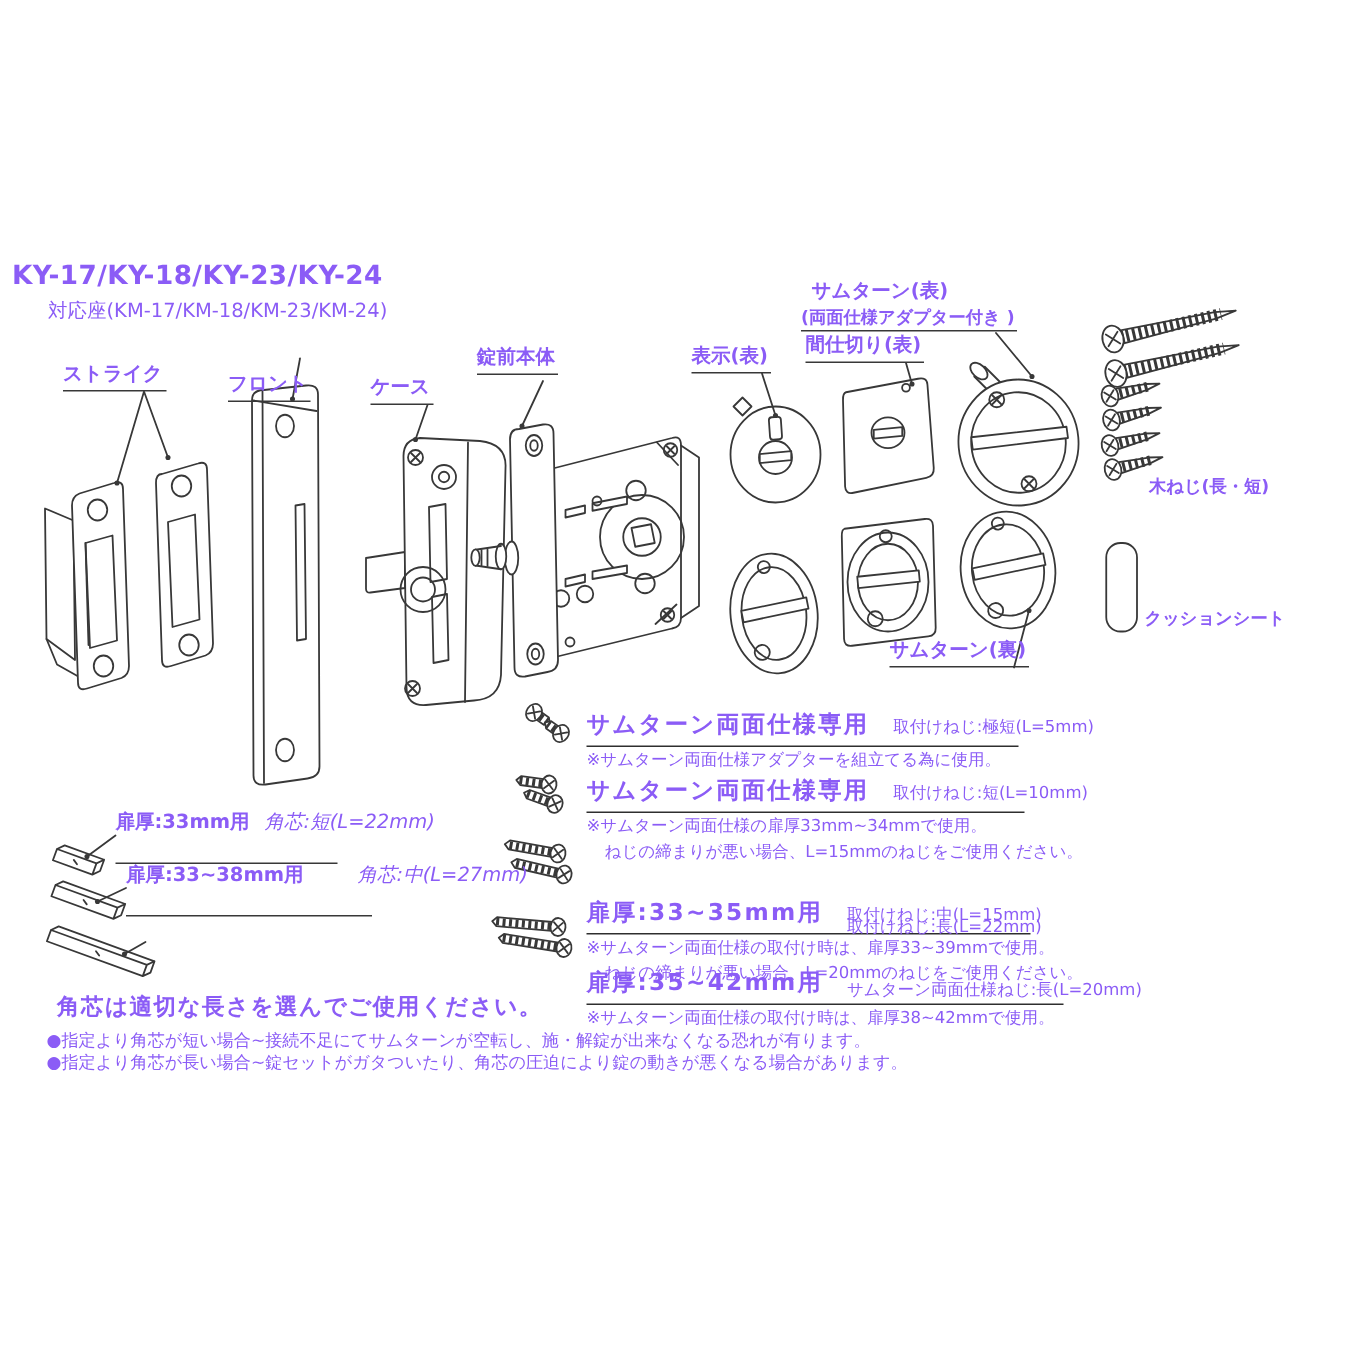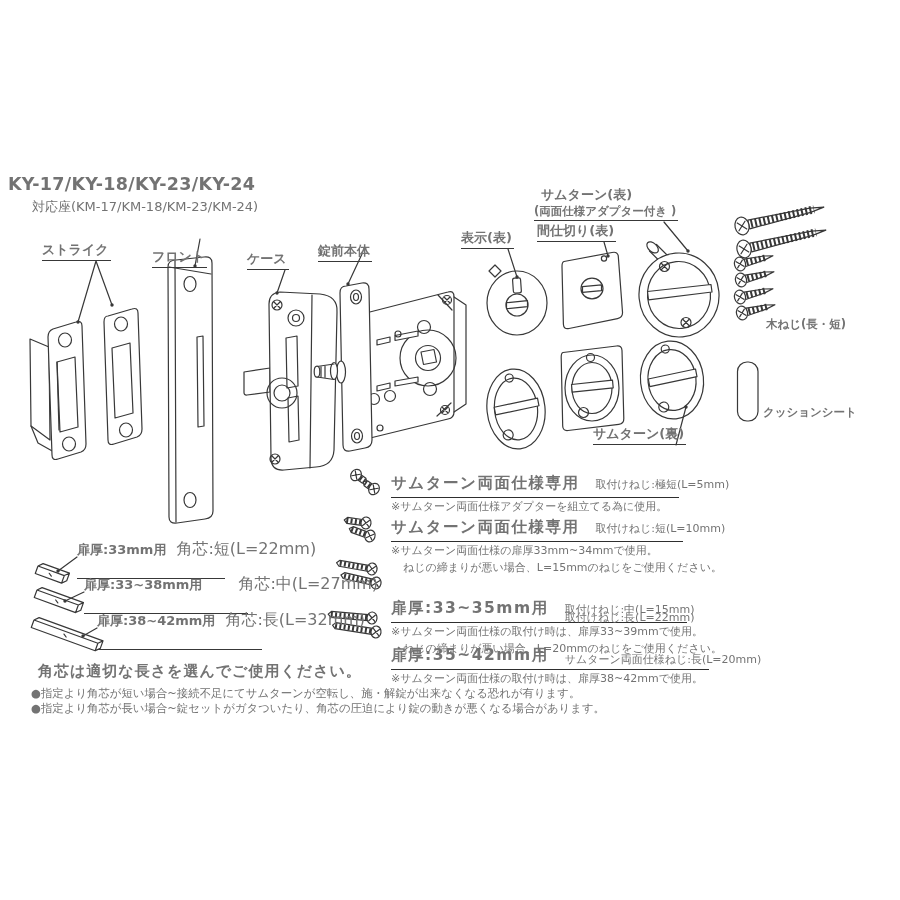--- a/index.html
+++ b/index.html
@@ -1,17 +1,17 @@
 <!DOCTYPE html>
 <html><head>
 <meta charset="utf-8">
 <style>
   html,body{margin:0;padding:0;background:#fff;}
   #page{position:relative;width:900px;height:900px;background:#fff;overflow:hidden;
-        font-family:"DejaVu Sans","Liberation Sans",sans-serif;color:#737373;}
+        font-family:"DejaVu Sans","Liberation Sans",sans-serif;color:#8b5cf6;}
   #art{position:absolute;left:0;top:0;width:900px;height:900px;}
   svg .ln{stroke:#383838;fill:none;stroke-width:1.2;stroke-linecap:round;stroke-linejoin:round;}
   svg .fw{stroke:#383838;fill:#ffffff;stroke-width:1.2;stroke-linejoin:round;}
   svg .thread{stroke:#383838;fill:none;stroke-dasharray:2 2.3;}
   svg .dot{fill:#383838;stroke:none;}
   .abs{position:absolute;}
   .title{font-size:17.5px;font-weight:bold;letter-spacing:.3px;}
   .subtitle{font-size:13px;margin-left:24px;}
   .lbl{position:absolute;font-size:13px;font-weight:bold;line-height:1.15;
        border-bottom:1.3px solid #383838;padding:0 2px 2px 0;white-space:nowrap;}
@@ -22,21 +22,21 @@
   .sec-head{display:flex;align-items:baseline;gap:16px;border-bottom:1.4px solid #2e2e2e;padding-bottom:3px;}
   .sec4 .sec-head{align-items:flex-end;}
   .sec-title{font-size:15.5px;font-weight:bold;letter-spacing:1.5px;white-space:nowrap;}
   .sec-spec{font-size:11px;white-space:nowrap;}
   .sec-specs2{display:flex;flex-direction:column;font-size:11px;line-height:13.5px;white-space:nowrap;gap:28px;}
   .sec-note{font-size:11px;line-height:14.5px;margin-top:2px;white-space:nowrap;}
   .indent{margin-left:12px;}
   .core{position:absolute;display:flex;align-items:baseline;gap:10px;
         border-bottom:1.2px solid #383838;padding-bottom:18px;white-space:nowrap;}
   .core-use{font-size:13px;font-weight:bold;}
-  .core-spec{font-size:16px;}
+  .core-spec{font-size:13px;font-style:italic;}
   .foot-head{font-size:15px;font-weight:600;letter-spacing:1px;}
   .foot-bullet{font-size:11.4px;line-height:15px;white-space:nowrap;}
 </style>
 </head>
 <body>
 
 <div id="page">
 
   <svg id="art" viewBox="0 0 900 900">
     <defs>
@@ -272,21 +272,21 @@
         <circle class="dot" cx="83" cy="636" r="1.7"></circle>
     </g>
   </svg>
 
   <div class="abs title" style="left:8px;top:174px;">KY-17/KY-18/KY-23/KY-24</div>
   <div class="abs subtitle" style="left:8px;top:198px;">対応座(KM-17/KM-18/KM-23/KM-24)</div>
 
   <div class="lbl" style="left:42px;top:243px;">ストライク</div>
   <div class="lbl" style="left:152px;top:218px;margin-top:32px;">フロント</div>
   <div class="lbl" style="left:247px;top:252px;">ケース</div>
-  <div class="lbl" style="left:318px;top:244px;">錠前本体</div>
+  <div class="lbl" style="left:318px;top:232px;">錠前本体</div>
   <div class="lbl" style="left:461px;top:231px;">表示(表)</div>
   <div class="lbl nolb" style="left:541px;top:188px;">サムターン(表)</div>
   <div class="lbl small" style="left:534px;top:205px;">(両面仕様アダプター付き )</div>
   <div class="lbl" style="left:537px;top:224px;">間仕切り(表)</div>
   <div class="lbl nolb small" style="left:766px;top:318px;">木ねじ(長・短)</div>
   <div class="lbl" style="left:593px;top:427px;">サムターン(裏)</div>
   <div class="lbl nolb small" style="left:763px;top:406px;">クッションシート</div>
 
 
   <div class="sec" style="top:473px;">
@@ -327,22 +327,18 @@
   </div>
 
   <div class="core" style="left:77px;top:539px;width:148px;">
     <span class="core-use">扉厚:33mm用</span>
     <span class="core-spec">角芯:短(L=22mm)</span>
   </div>
   <div class="core" style="left:84px;top:574px;width:164px;gap:36px;">
     <span class="core-use">扉厚:33~38mm用</span>
     <span class="core-spec">角芯:中(L=27mm)</span>
   </div>
-  <div class="core" style="left:97px;top:610px;width:165px;">
-    <span class="core-use">扉厚:38~42mm用</span>
-    <span class="core-spec">角芯:長(L=32mm)</span>
-  </div>
 
   <div class="abs foot-head" style="left:38px;top:662px;">角芯は適切な長さを選んでご使用ください。</div>
   <div class="abs foot-bullet" style="left:31px;top:701px;">●指定より角芯が長い場合~錠セットがガタついたり、角芯の圧迫により錠の動きが悪くなる場合があります。</div>
   <div class="abs foot-bullet" style="left:31px;top:686px;">●指定より角芯が短い場合~接続不足にてサムターンが空転し、施・解錠が出来なくなる恐れが有ります。</div>
 
 </div>
 
 </body></html>

